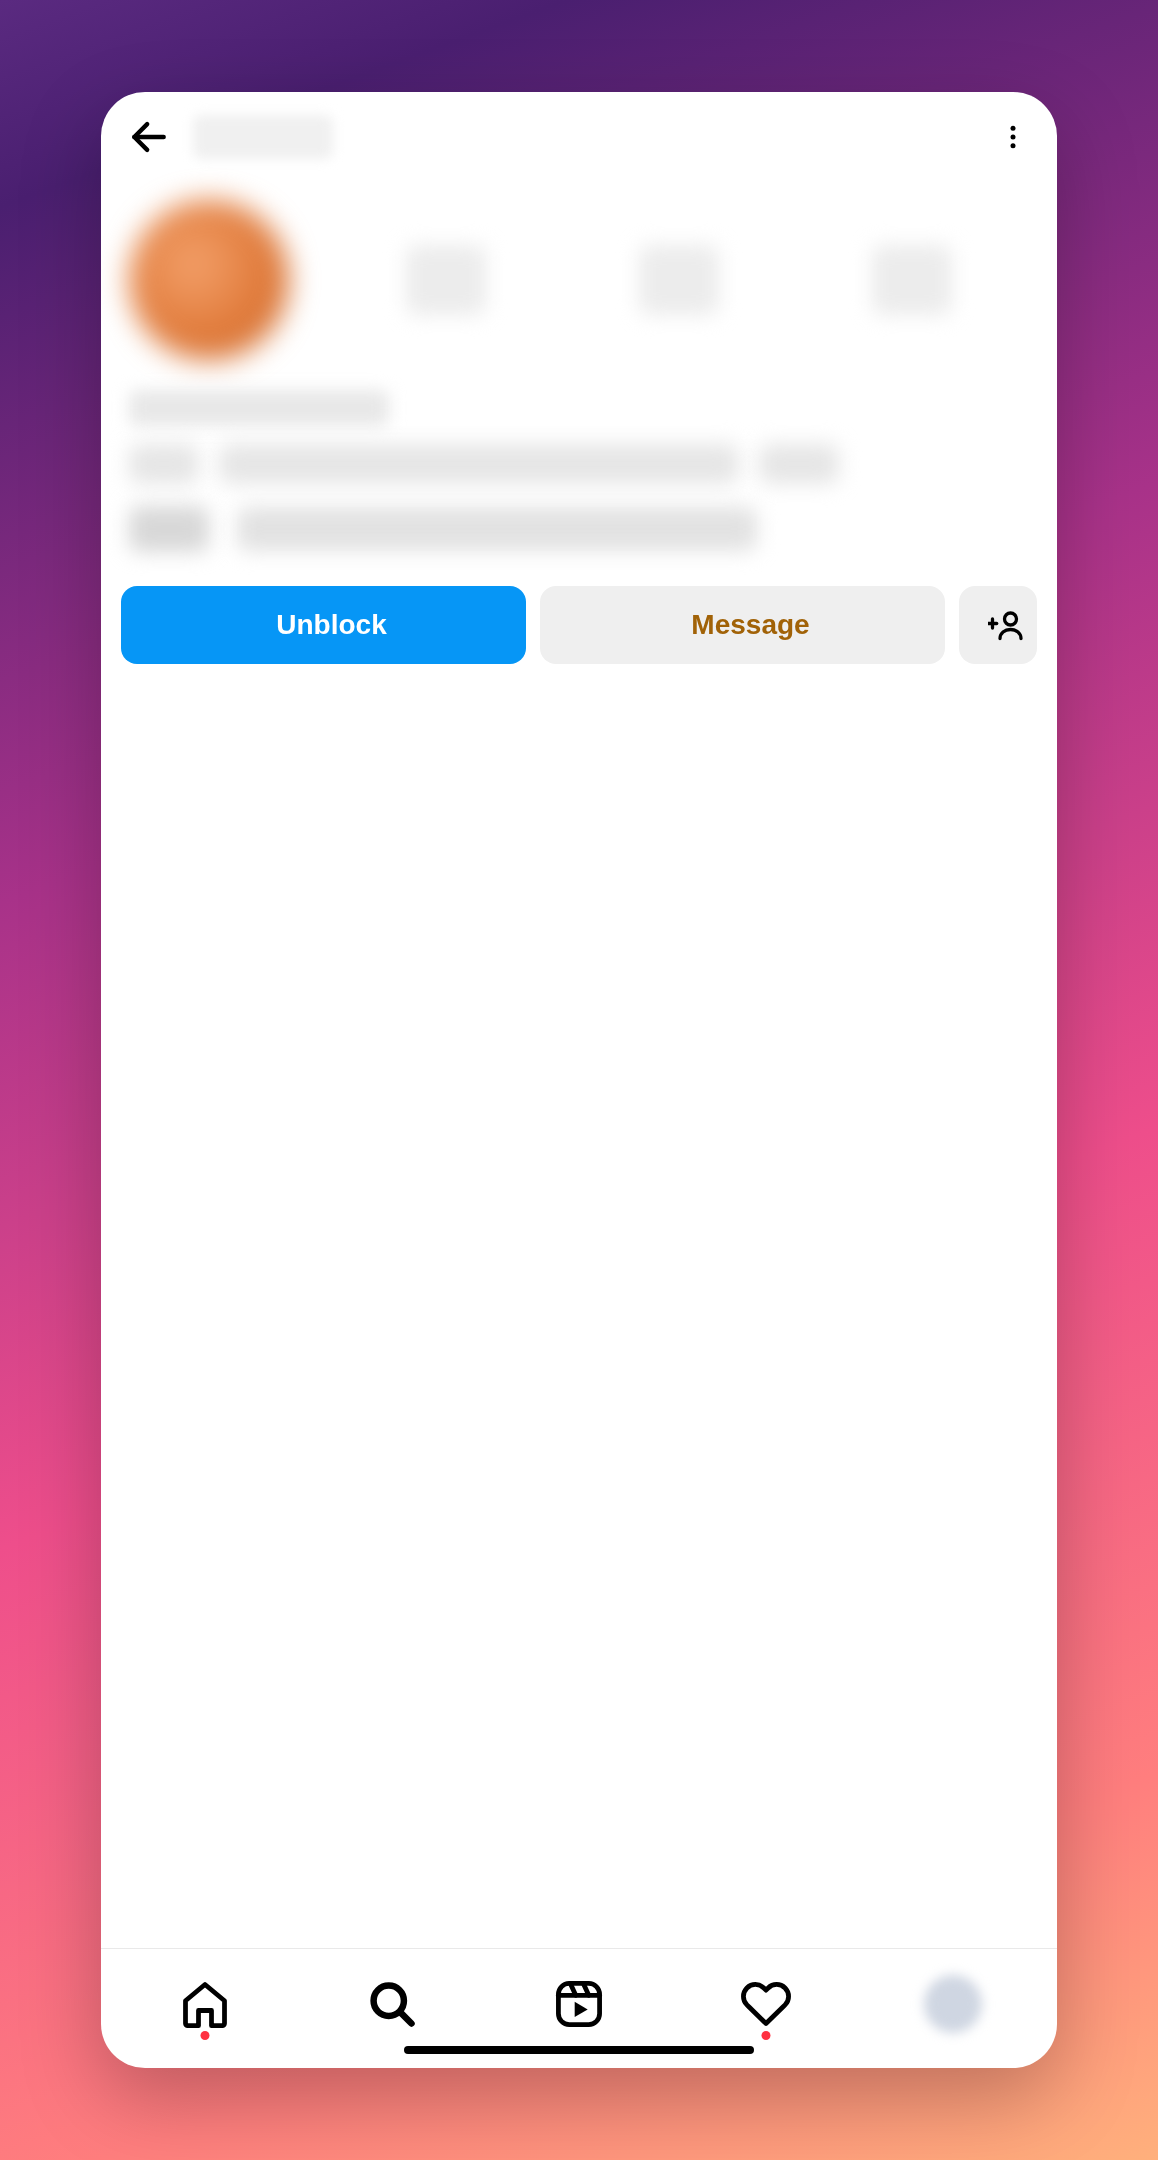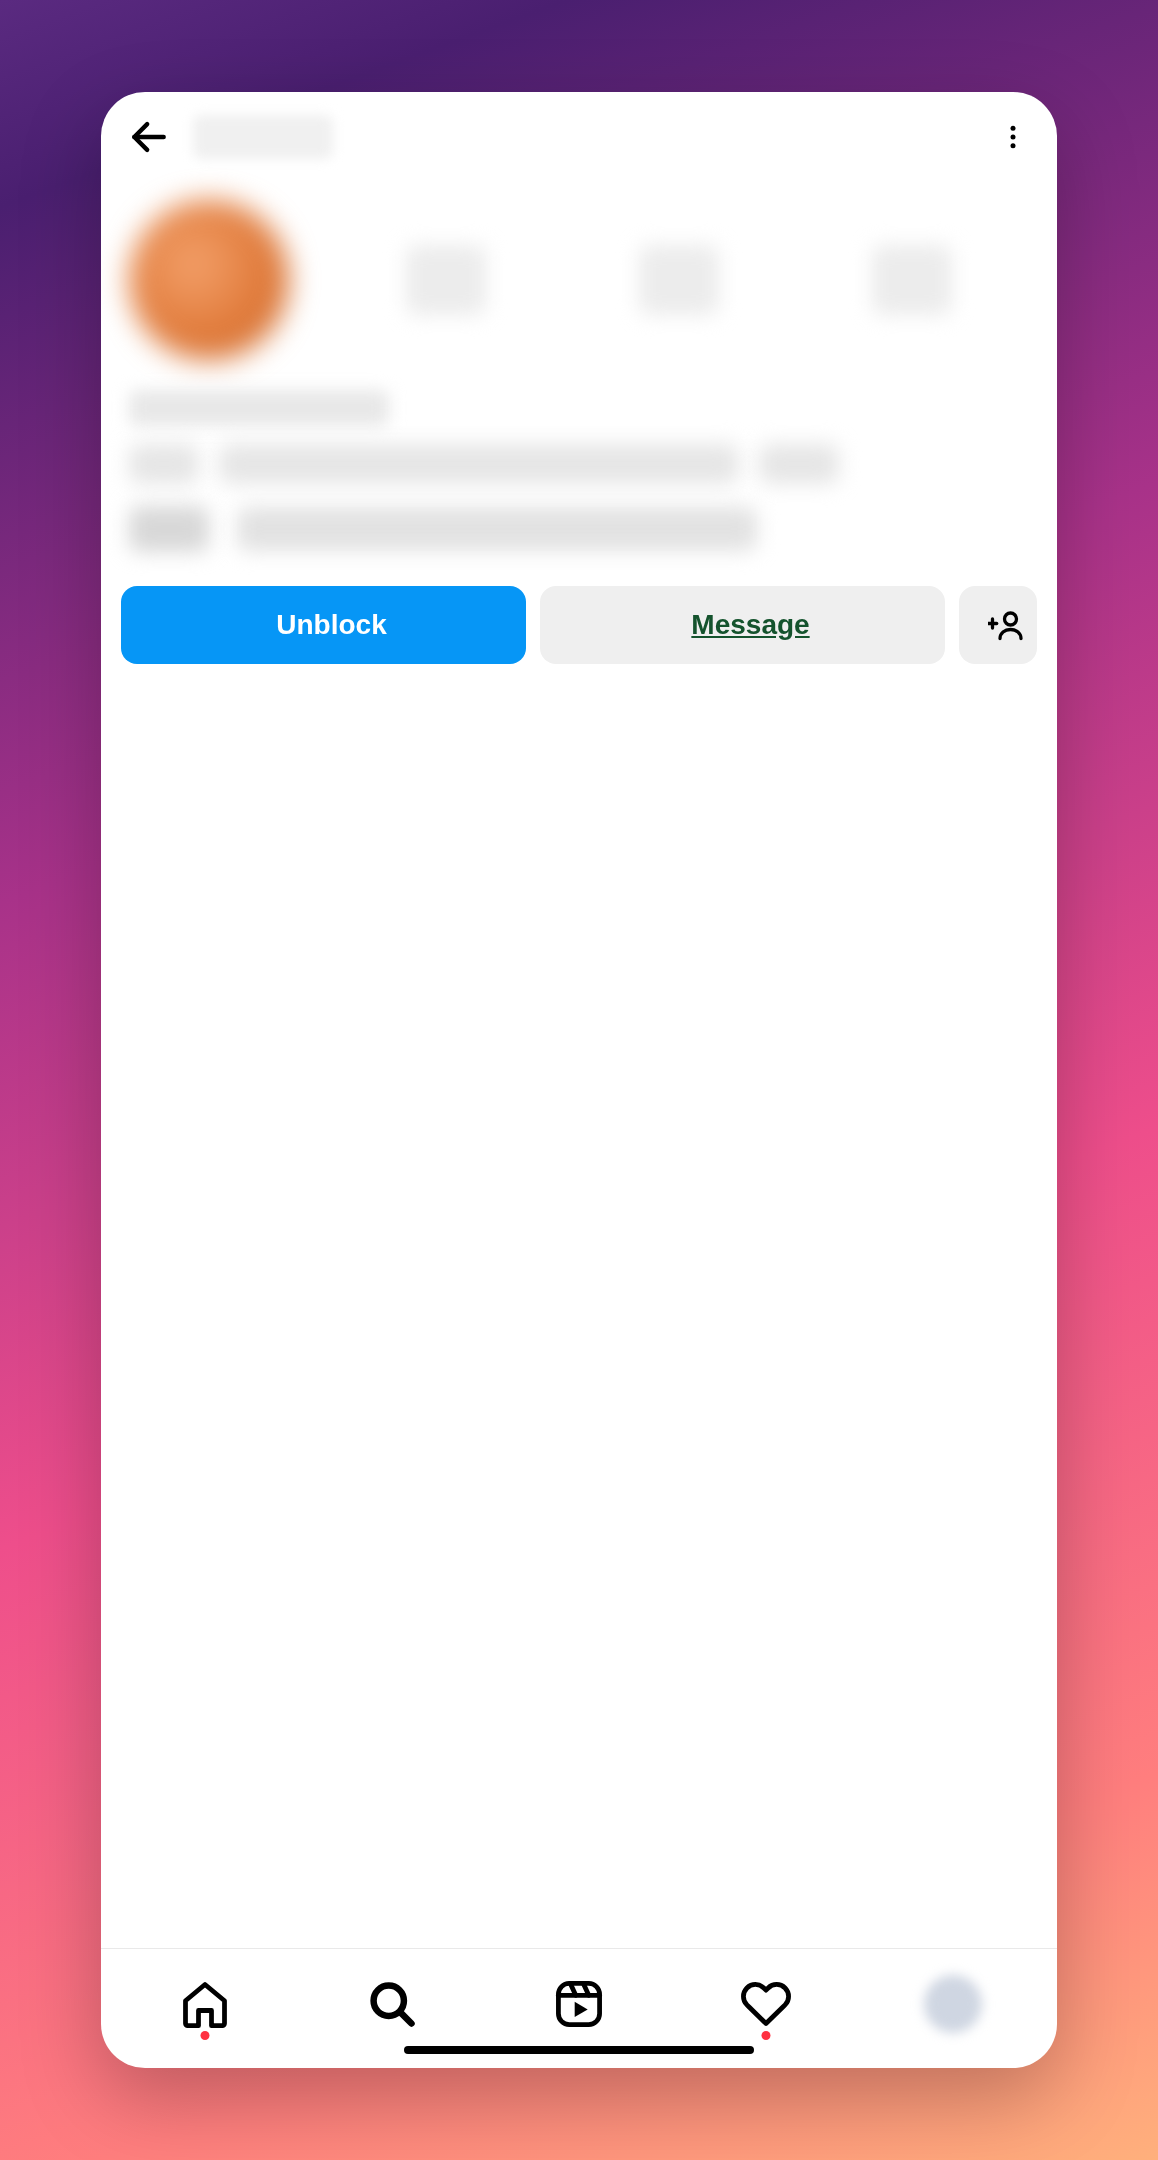--- a/index.html
+++ b/index.html
@@ -106,22 +106,21 @@
     padding-left: 16px;
   }
   .btn-primary {
     flex: 1;
     background: #0696f6;
     color: #ffffff;
   }
   .btn-secondary {
     flex: 1;
     background: #efefef;
-    color: #14532d;
-    text-decoration: underline;
+    color: #a16207;
   }
   .btn-icon {
     width: 78px;
     background: #efefef;
     color: #111111;
   }
 
   
   .content {
     flex: 1;

